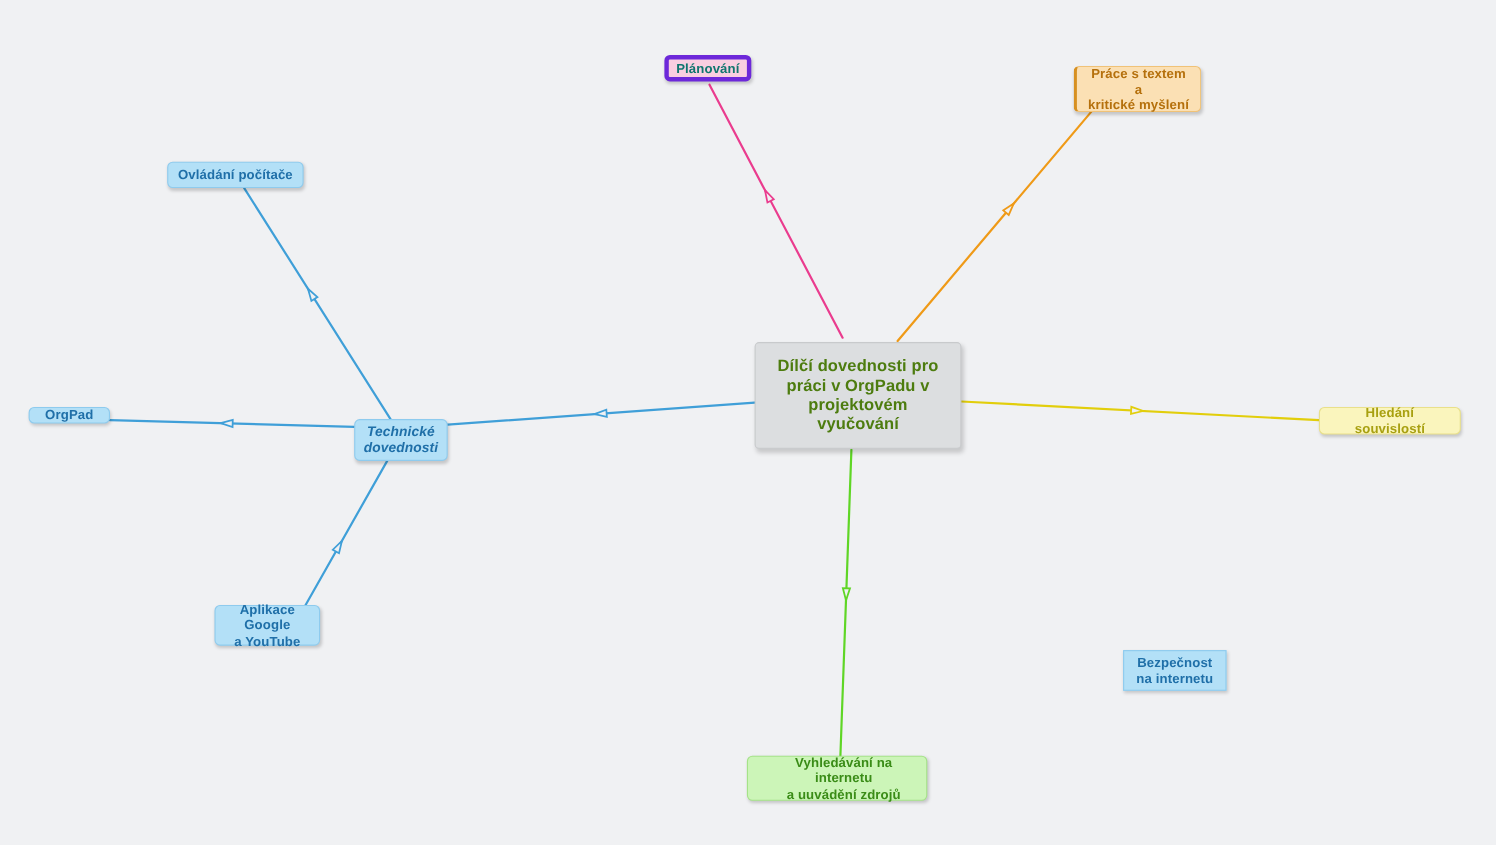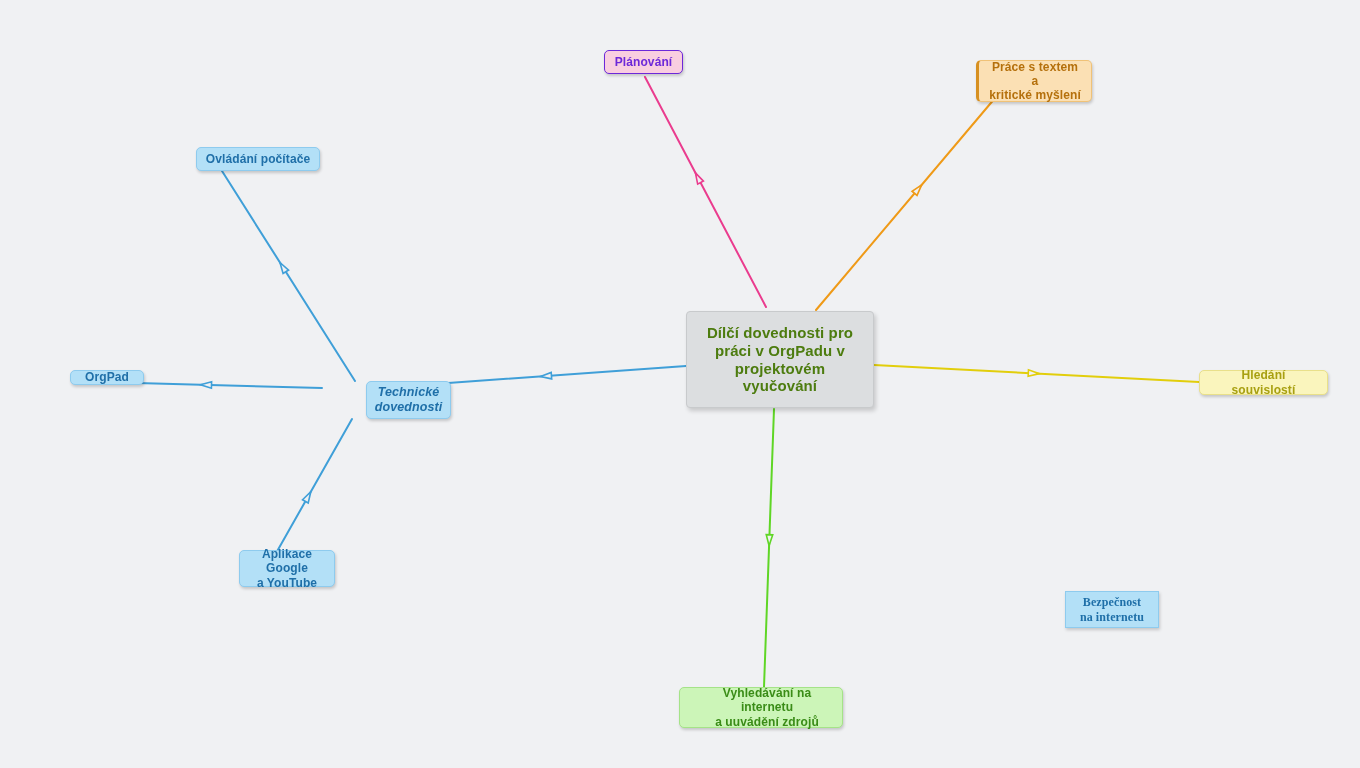--- a/index.html
+++ b/index.html
@@ -43,30 +43,28 @@
     color: #4d7c0f;
     background: #dcdee0;
     border: 1px solid #c8cacc;
     box-shadow: 2px 3px 4px rgba(0,0,0,0.17);
   }
   .node.blue {
     background: #b3e0f7;
     border: 1px solid #8ecbee;
     color: #1f6fa8;
     font-size: 12px;
-    margin-left: 44px;
   }
   .node.blue-square {
     border-radius: 0;
-    font-family: Liberation Serif, serif;
   }
   .node.pink {
     background: #f9cee0;
-    border: 1px solid #6d28d9;
-    color: #6d28d9;
+    border: 4px solid #6d28d9;
+    color: #0f766e;
     font-size: 12px;
   }
   .node.orange {
     background: #fbe0b4;
     border: 1px solid #f0c277;
     border-left: 3px solid #d79020;
     color: #b5700c;
     font-size: 12px;
     margin-top: 14px;
   }

